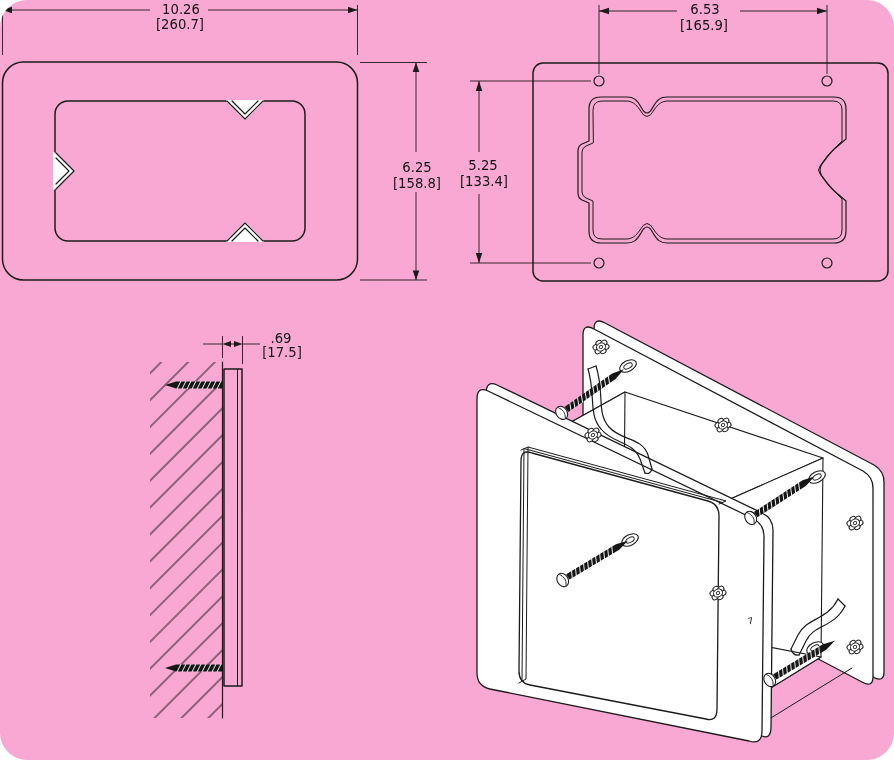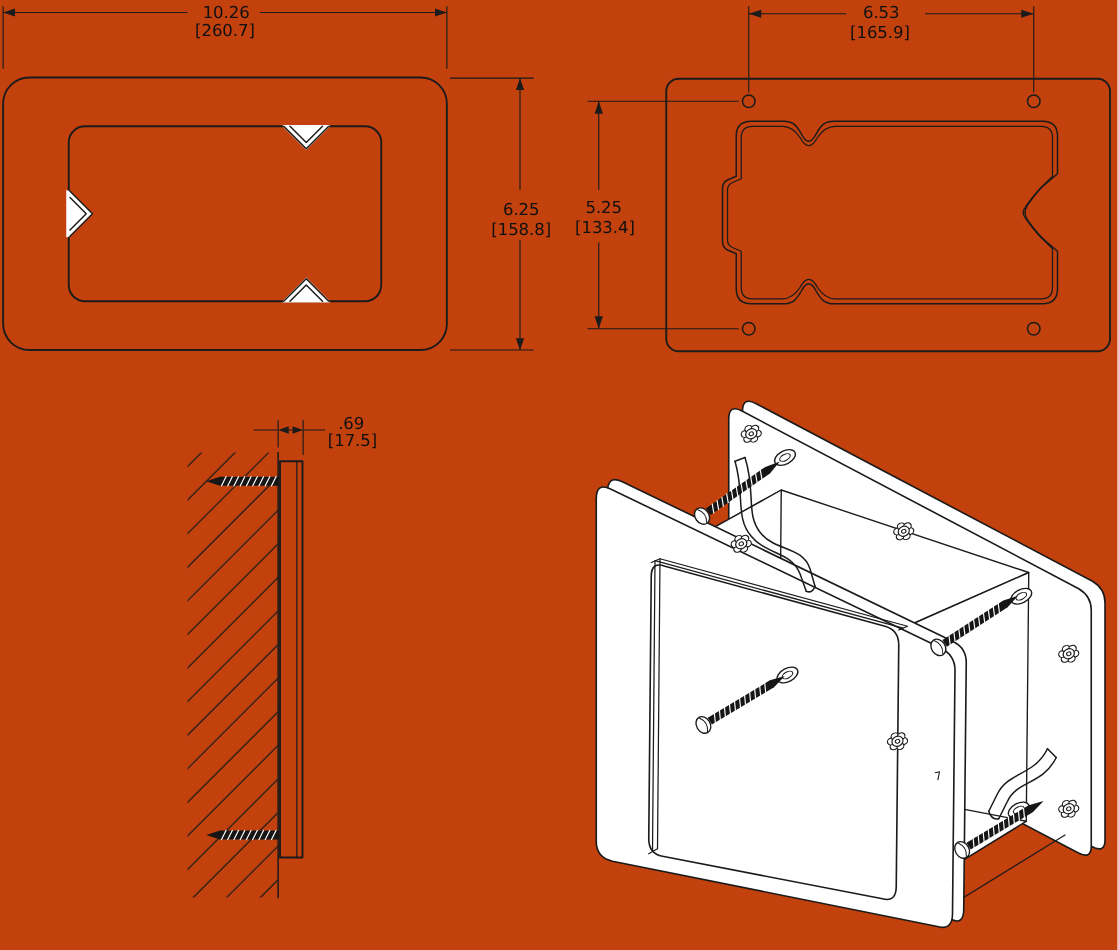--- a/index.html
+++ b/index.html
@@ -1,17 +1,17 @@
 <!DOCTYPE html>
 <html><head>
 <meta charset="utf-8">
 <style>
   html,body{margin:0;padding:0;background:#fff;}
-  #canvas{position:relative;width:894px;height:760px;background:#c2410c;overflow:hidden;
-          font-family:"DejaVu Sans", sans-serif;}
+  #canvas{position:relative;width:894px;height:760px;background:#f9a8d4;overflow:hidden;
+          font-family:"DejaVu Sans", sans-serif;border-radius:27px;}
   svg{display:block;}
   .part{fill:none;stroke:#1b1b1b;stroke-width:1.5;stroke-linecap:round;stroke-linejoin:round;}
   .part-med{fill:none;stroke:#1b1b1b;stroke-width:1.2;stroke-linecap:round;stroke-linejoin:round;}
   .part-thin{fill:none;stroke:#1b1b1b;stroke-width:1;stroke-linecap:round;stroke-linejoin:round;}
   .wpart{fill:#ffffff;stroke:#1b1b1b;stroke-width:1.3;stroke-linecap:round;stroke-linejoin:round;}
   .dim{fill:none;stroke:#1b1b1b;stroke-width:0.9;stroke-linecap:butt;}
   .arr{fill:#1b1b1b;stroke:none;}
   .dimtext{font-family:"DejaVu Sans", sans-serif;font-size:13.2px;fill:#111;text-anchor:middle;}
   .marktext{font-family:"DejaVu Sans", sans-serif;font-size:9px;fill:#111;text-anchor:middle;}
   .solid{fill:#161616;stroke:none;}

